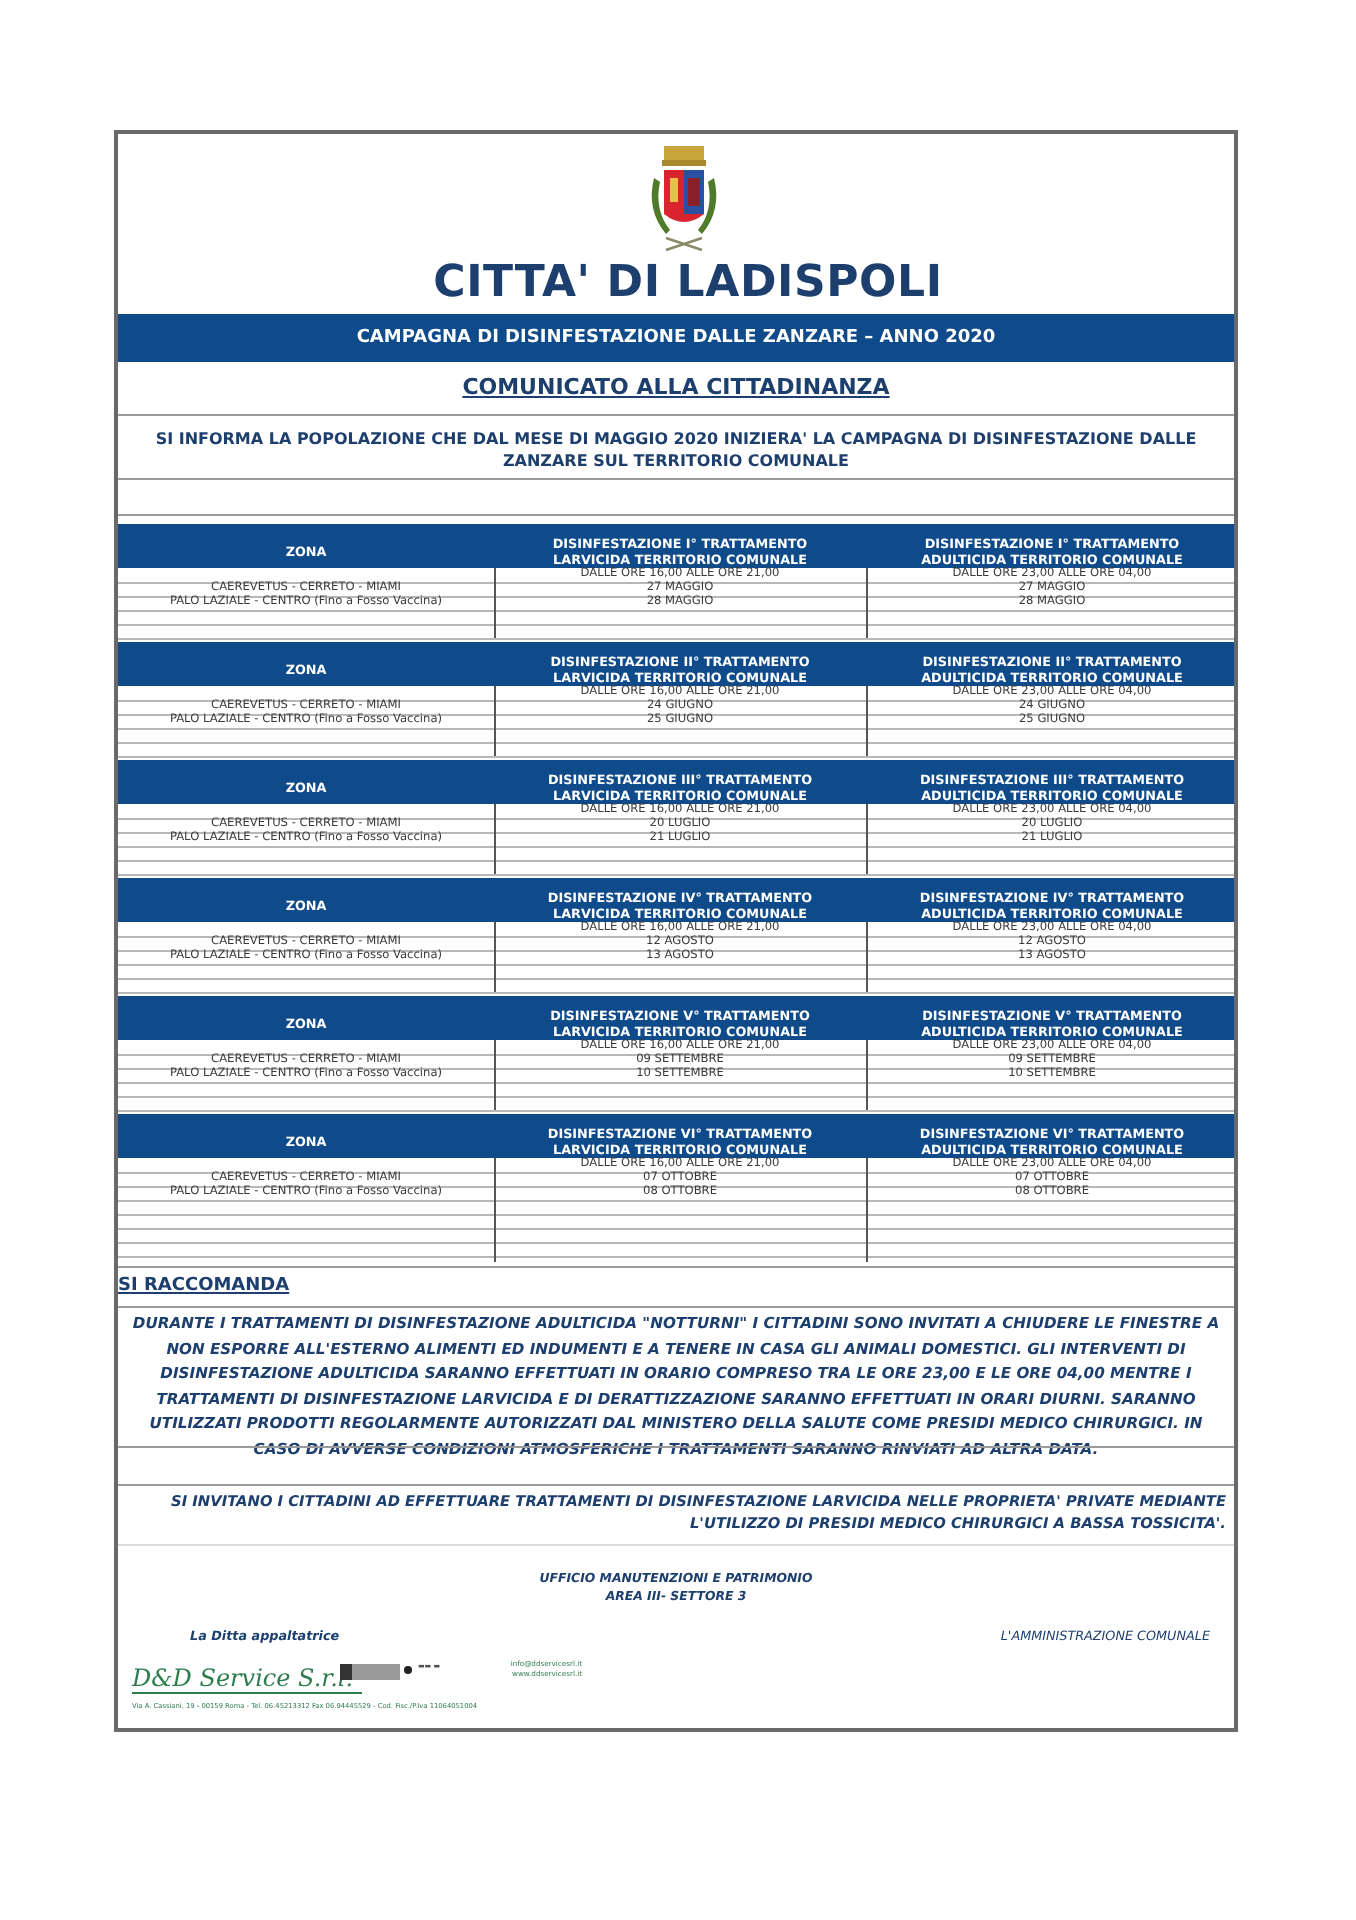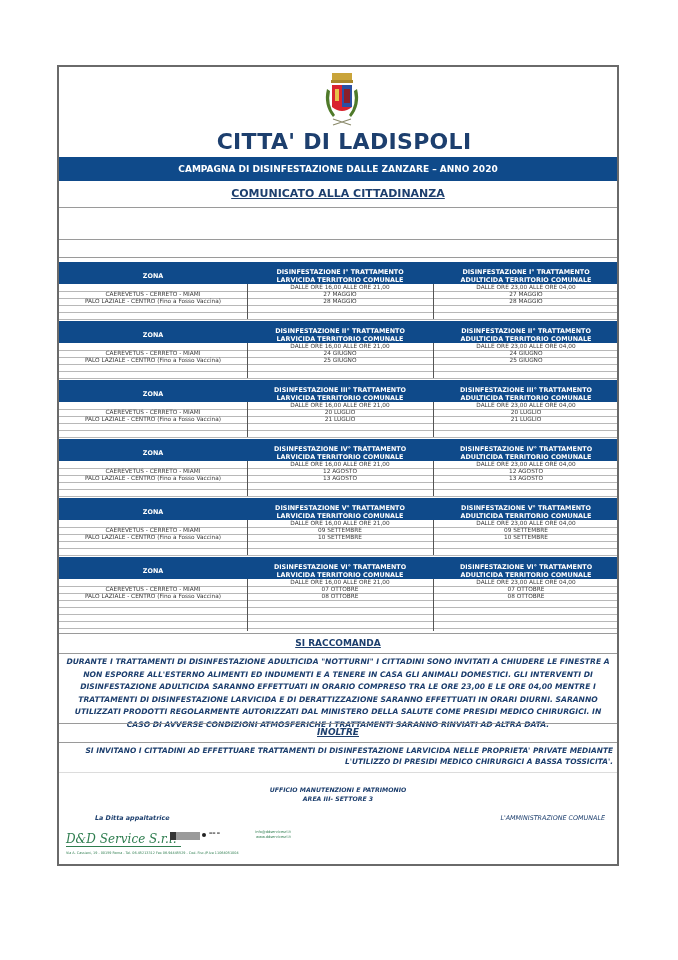--- a/index.html
+++ b/index.html
@@ -17,21 +17,21 @@
   .sched .hdr { position: absolute; left: 0; right: 0; top: 0; height: 22px; background: #0f4a8a; }
   .sched .hdr .c { position: absolute; top: 0; height: 28px; color: #fff; font-weight: bold; font-size: 6.4px; text-align: center; line-height: 8px; display: flex; align-items: center; justify-content: center; }
   .c1 { left: 0; width: 188px; }
   .c2 { left: 188px; width: 186px; }
   .c3 { left: 374px; width: 186px; }
   .vl { position: absolute; top: 22px; bottom: 0; width: 0; border-left: 1.2px solid #555; }
   .vl.a { left: 188px; }
   .vl.b { left: 374px; }
   .row { position: absolute; left: 0; right: 0; height: 7px; border-bottom: 1px solid #b8b8b8; }
   .row .c { position: absolute; top: 0; height: 7px; font-size: 5.8px; line-height: 7px; color: #3a3a3a; text-align: center; white-space: nowrap; }
-  .rec-title { position: absolute; left: 0; right: 0; text-align: center; font-weight: bold; font-size: 9px; color: #1d3f6e; }
+  .rec-title { position: absolute; left: 0; right: 0; text-align: left; font-weight: bold; font-size: 9px; color: #1d3f6e; }
   .rec-title span { text-decoration: underline; }
   .rec-body { position: absolute; left: 4px; right: 4px; text-align: center; font-weight: bold; font-style: italic; font-size: 7.6px; line-height: 12.5px; color: #1d3f6e; }
   .inoltre-body { position: absolute; left: 2px; right: 4px; text-align: right; font-weight: bold; font-style: italic; font-size: 7.4px; line-height: 11px; color: #1d3f6e; }
   .office { position: absolute; left: 0; right: 0; top: 718px; text-align: center; font-weight: bold; font-style: italic; font-size: 6.2px; line-height: 9px; color: #1d3f6e; }
   .ditta { position: absolute; left: 36px; top: 747px; font-weight: bold; font-style: italic; font-size: 6.4px; color: #1d3f6e; }
   .amministrazione { position: absolute; right: 12px; top: 747px; font-weight: normal; font-style: italic; font-size: 6.4px; color: #1d3f6e; }
   .company { position: absolute; left: 7px; top: 762px; width: 225px; height: 30px; }
   .company .logo { position: absolute; left: 0; top: 3px; font-family: "DejaVu Serif", serif; font-style: italic; font-size: 12px; color: #2e7d4f; border-bottom: 1px solid #2e7d4f; padding-right: 4px; }
   .company .cert1 { position: absolute; left: 104px; top: 3px; width: 24px; height: 8px; background: #9a9a9a; border-left: 6px solid #333; }
   .company .cert2 { position: absolute; left: 136px; top: 4px; width: 4px; height: 4px; border-radius: 50%; background: #222; }
@@ -55,20 +55,21 @@
     <path d="M6 18 Q2 34 12 46 L14 44 Q6 34 9 20 Z" fill="#4f7a2a"></path>
     <path d="M36 18 Q40 34 30 46 L28 44 Q36 34 33 20 Z" fill="#4f7a2a"></path>
     <path d="M12 48 L30 54 M30 48 L12 54" stroke="#8a8a6a" stroke-width="1.2"></path>
   </svg>
 
   <div class="title">CITTA' DI LADISPOLI</div>
   <div class="bluebar campaign">CAMPAGNA DI DISINFESTAZIONE DALLE ZANZARE – ANNO 2020</div>
 
   <div class="comunicato"><span>COMUNICATO ALLA CITTADINANZA</span></div>
   <div class="hline" style="top:140px;"></div>
+  <div class="informa">SI INFORMA LA POPOLAZIONE CHE DAL MESE DI MAGGIO 2020 INIZIERA' LA CAMPAGNA DI DISINFESTAZIONE DALLE ZANZARE SUL TERRITORIO COMUNALE</div>
   <div class="hline" style="top:172px;"></div>
   <div class="hline" style="top:190px;"></div>
 
   <div id="schedules">
       <div class="sched" style="top: 195px; height: 57px;">
         <div class="hdr">
           <div class="c c1">ZONA</div>
           <div class="c c2">
             <div>
               <div>DISINFESTAZIONE  I° TRATTAMENTO</div>
@@ -278,21 +279,20 @@
         <div class="vl a"></div>
         <div class="vl b"></div>
       </div>
     </div>
 
   <div class="hline" style="top:566px;"></div>
   <div class="rec-title" style="top:571px;"><span>SI RACCOMANDA</span></div>
   <div class="hline" style="top:586px;"></div>
   <div class="rec-body" style="top:589px;">DURANTE I TRATTAMENTI DI DISINFESTAZIONE ADULTICIDA "NOTTURNI" I CITTADINI SONO INVITATI A CHIUDERE LE FINESTRE A NON ESPORRE ALL'ESTERNO ALIMENTI ED INDUMENTI E A TENERE IN CASA GLI ANIMALI DOMESTICI. GLI INTERVENTI DI DISINFESTAZIONE ADULTICIDA SARANNO EFFETTUATI IN ORARIO COMPRESO TRA LE ORE 23,00 E LE ORE 04,00 MENTRE I TRATTAMENTI DI DISINFESTAZIONE LARVICIDA E DI DERATTIZZAZIONE SARANNO EFFETTUATI IN ORARI DIURNI. SARANNO UTILIZZATI PRODOTTI REGOLARMENTE AUTORIZZATI DAL MINISTERO DELLA SALUTE COME PRESIDI MEDICO CHIRURGICI. IN CASO DI AVVERSE CONDIZIONI ATMOSFERICHE I TRATTAMENTI SARANNO RINVIATI AD ALTRA DATA.</div>
   <div class="hline" style="top:656px;"></div>
-  <div class="rec-title" style="top:660px; font-style:italic;"><span>INOLTRE</span></div>
   <div class="hline" style="top:675px;"></div>
   <div class="inoltre-body" style="top:678px;">SI INVITANO I CITTADINI AD EFFETTUARE TRATTAMENTI DI DISINFESTAZIONE LARVICIDA NELLE PROPRIETA' PRIVATE MEDIANTE L'UTILIZZO DI PRESIDI MEDICO CHIRURGICI A BASSA TOSSICITA'.</div>
   <div class="hline" style="top:705px; border-top-color:#dcdcdc;"></div>
 
   <div class="office">
     <div>UFFICIO MANUTENZIONI E PATRIMONIO</div>
     <div>AREA III- SETTORE 3</div>
   </div>
   <div class="ditta">La Ditta appaltatrice</div>
   <div class="amministrazione">L'AMMINISTRAZIONE COMUNALE</div>

